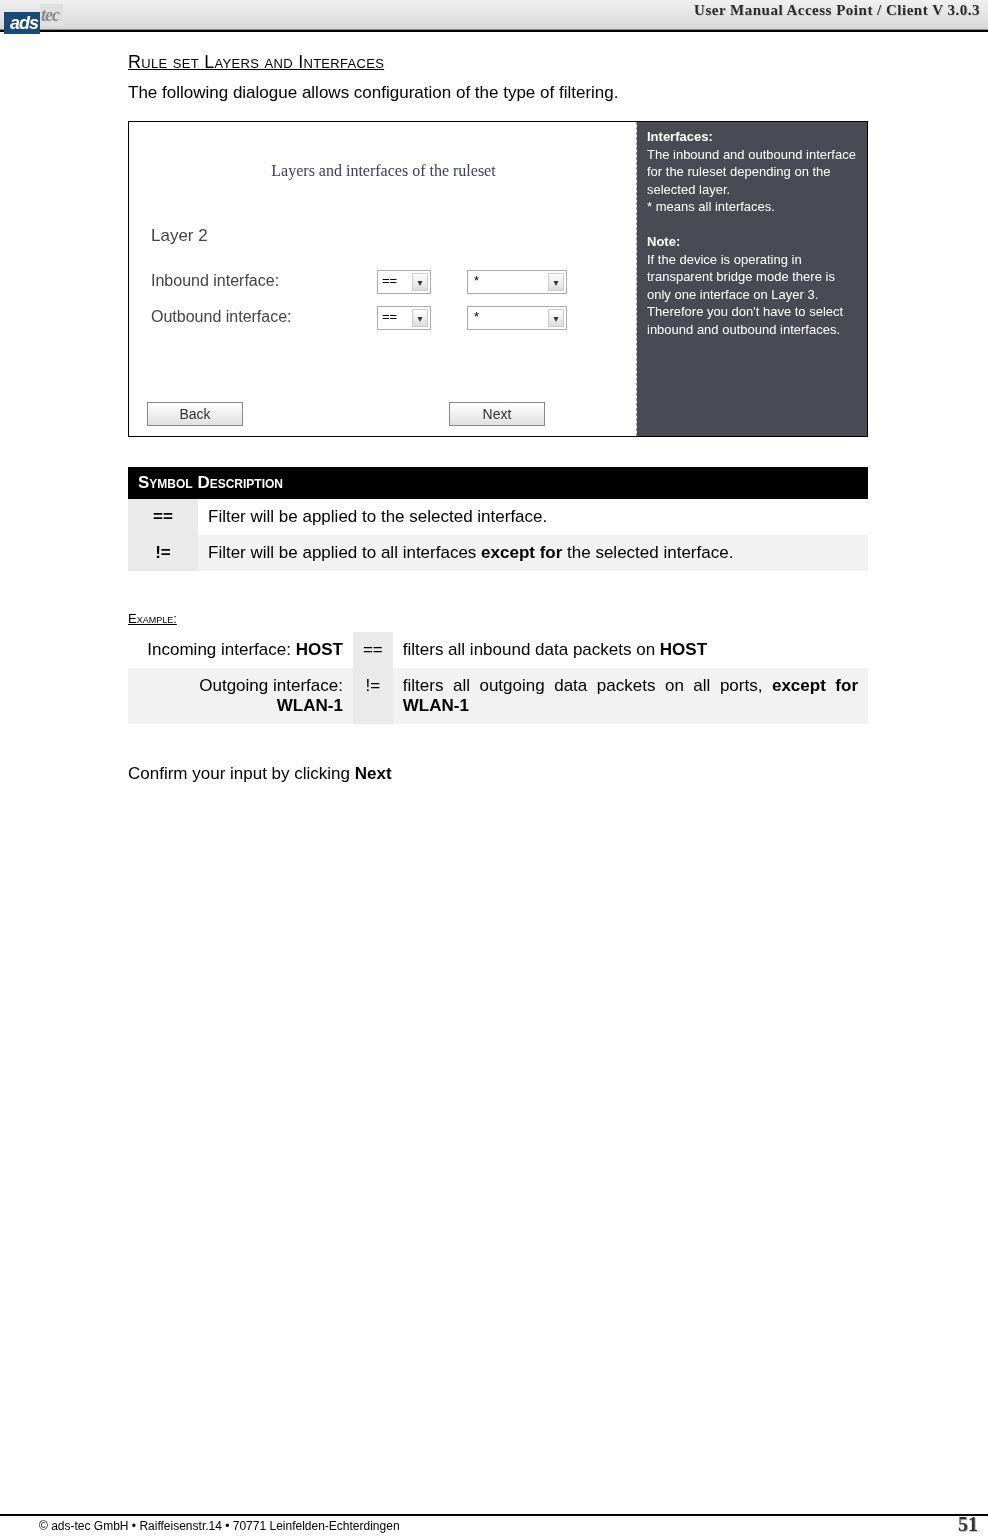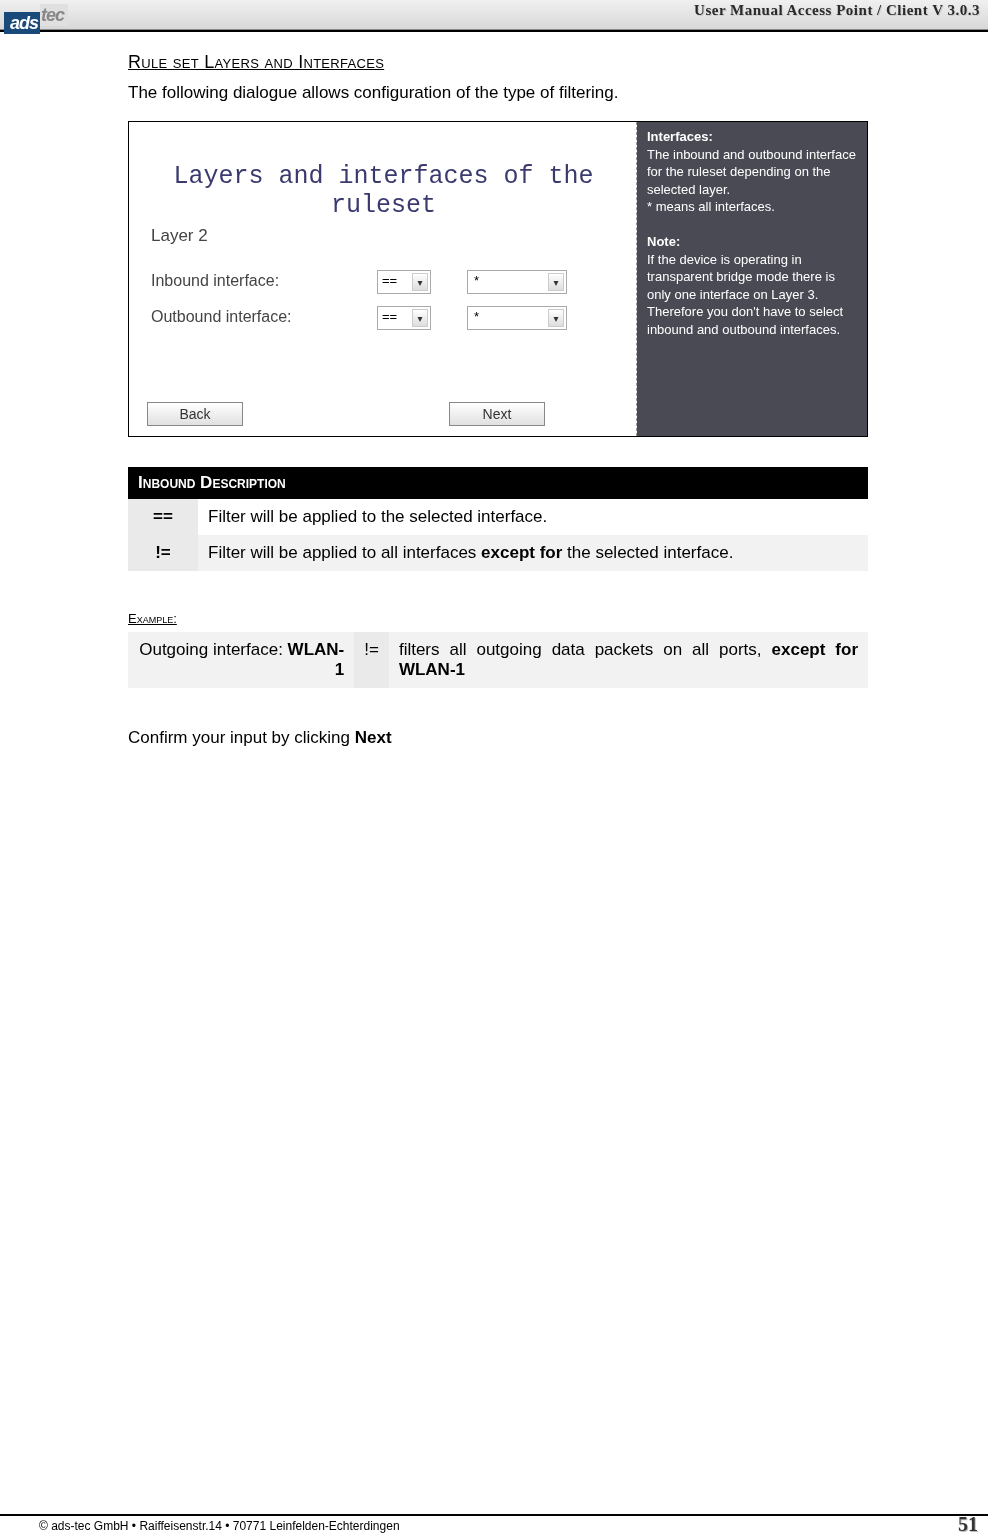--- a/index.html
+++ b/index.html
@@ -39,20 +39,21 @@
     line-height: 22px;
     margin-top: 16px;
   }
   .logo-tec {
     color: #888;
     background: #e0e0e0;
     padding: 0 4px 0 1px;
     font-size: 18px;
     height: 22px;
     line-height: 22px;
+    font-family: Liberation Serif, serif;
   }
   .header-title {
     position: absolute;
     right: 8px;
     top: 2px;
     font-family: "Comic Sans MS", cursive;
     font-weight: bold;
     font-size: 15px;
     color: #2a2a2a;
     letter-spacing: 0.5px;
@@ -93,22 +94,22 @@
     width: 508px;
     height: 100%;
     border-right: 1px dashed #999;
     background: #fff;
   }
   .sf-title {
     position: absolute;
     top: 40px;
     left: 2px; right: 0;
     text-align: center;
-    font-family: Liberation Mono, monospace;
-    font-size: 25px;
+    font-family: Liberation Serif, serif;
+    font-size: 16px;
     color: #3a3a6f;
   }
   .sf-sub {
     position: absolute;
     left: 22px;
     font-family: Arial, sans-serif;
     color: #444;
   }
   .sf-layer { top: 104px; font-size: 17px; }
   .sf-in { top: 150px; font-size: 16px; }
@@ -317,41 +318,50 @@
       <span>The inbound and outbound interface for the ruleset depending on the selected layer.</span><br>
       <span>* means all interfaces.</span><br><br>
       <b>Note:</b><br>
       <span>If the device is operating in transparent bridge mode there is only one interface on Layer 3. Therefore you don't have to select inbound and outbound interfaces.</span>
     </div>
   </div>
 
   <table class="sym">
     <tbody>
         <tr>
-      <th colspan="2">Inbound Description</th>
+      <th colspan="2">Symbol Description</th>
     </tr>
     <tr>
       <td class="sym-col">==</td>
       <td>
         <span>Filter will be applied to the selected interface.</span>
       </td>
     </tr>
     <tr class="r2">
       <td class="sym-col">!=</td>
       <td>
         <span>Filter will be applied to all interfaces </span><b>except for</b><span> the selected interface.</span>
       </td>
     </tr>
   </tbody>
     </table>
 
   <div class="example-heading">Example:</div>
 
   <table class="ex">
     <tbody>
+    <tr>
+      <td class="c1">
+        <span>Incoming interface: </span><b>HOST</b>
+      </td>
+      <td class="c2">==</td>
+      <td class="c3">
+        <span>filters all inbound data packets on </span><b>HOST</b>
+      </td>
+    </tr>
     <tr class="r2">
       <td class="c1">
         <span>Outgoing interface: </span><b>WLAN-1</b>
       </td>
       <td class="c2">!=</td>
       <td class="c3">
         <span>filters all outgoing data packets on all ports, </span><b>except for WLAN-1</b>
       </td>
     </tr>
   </tbody>

